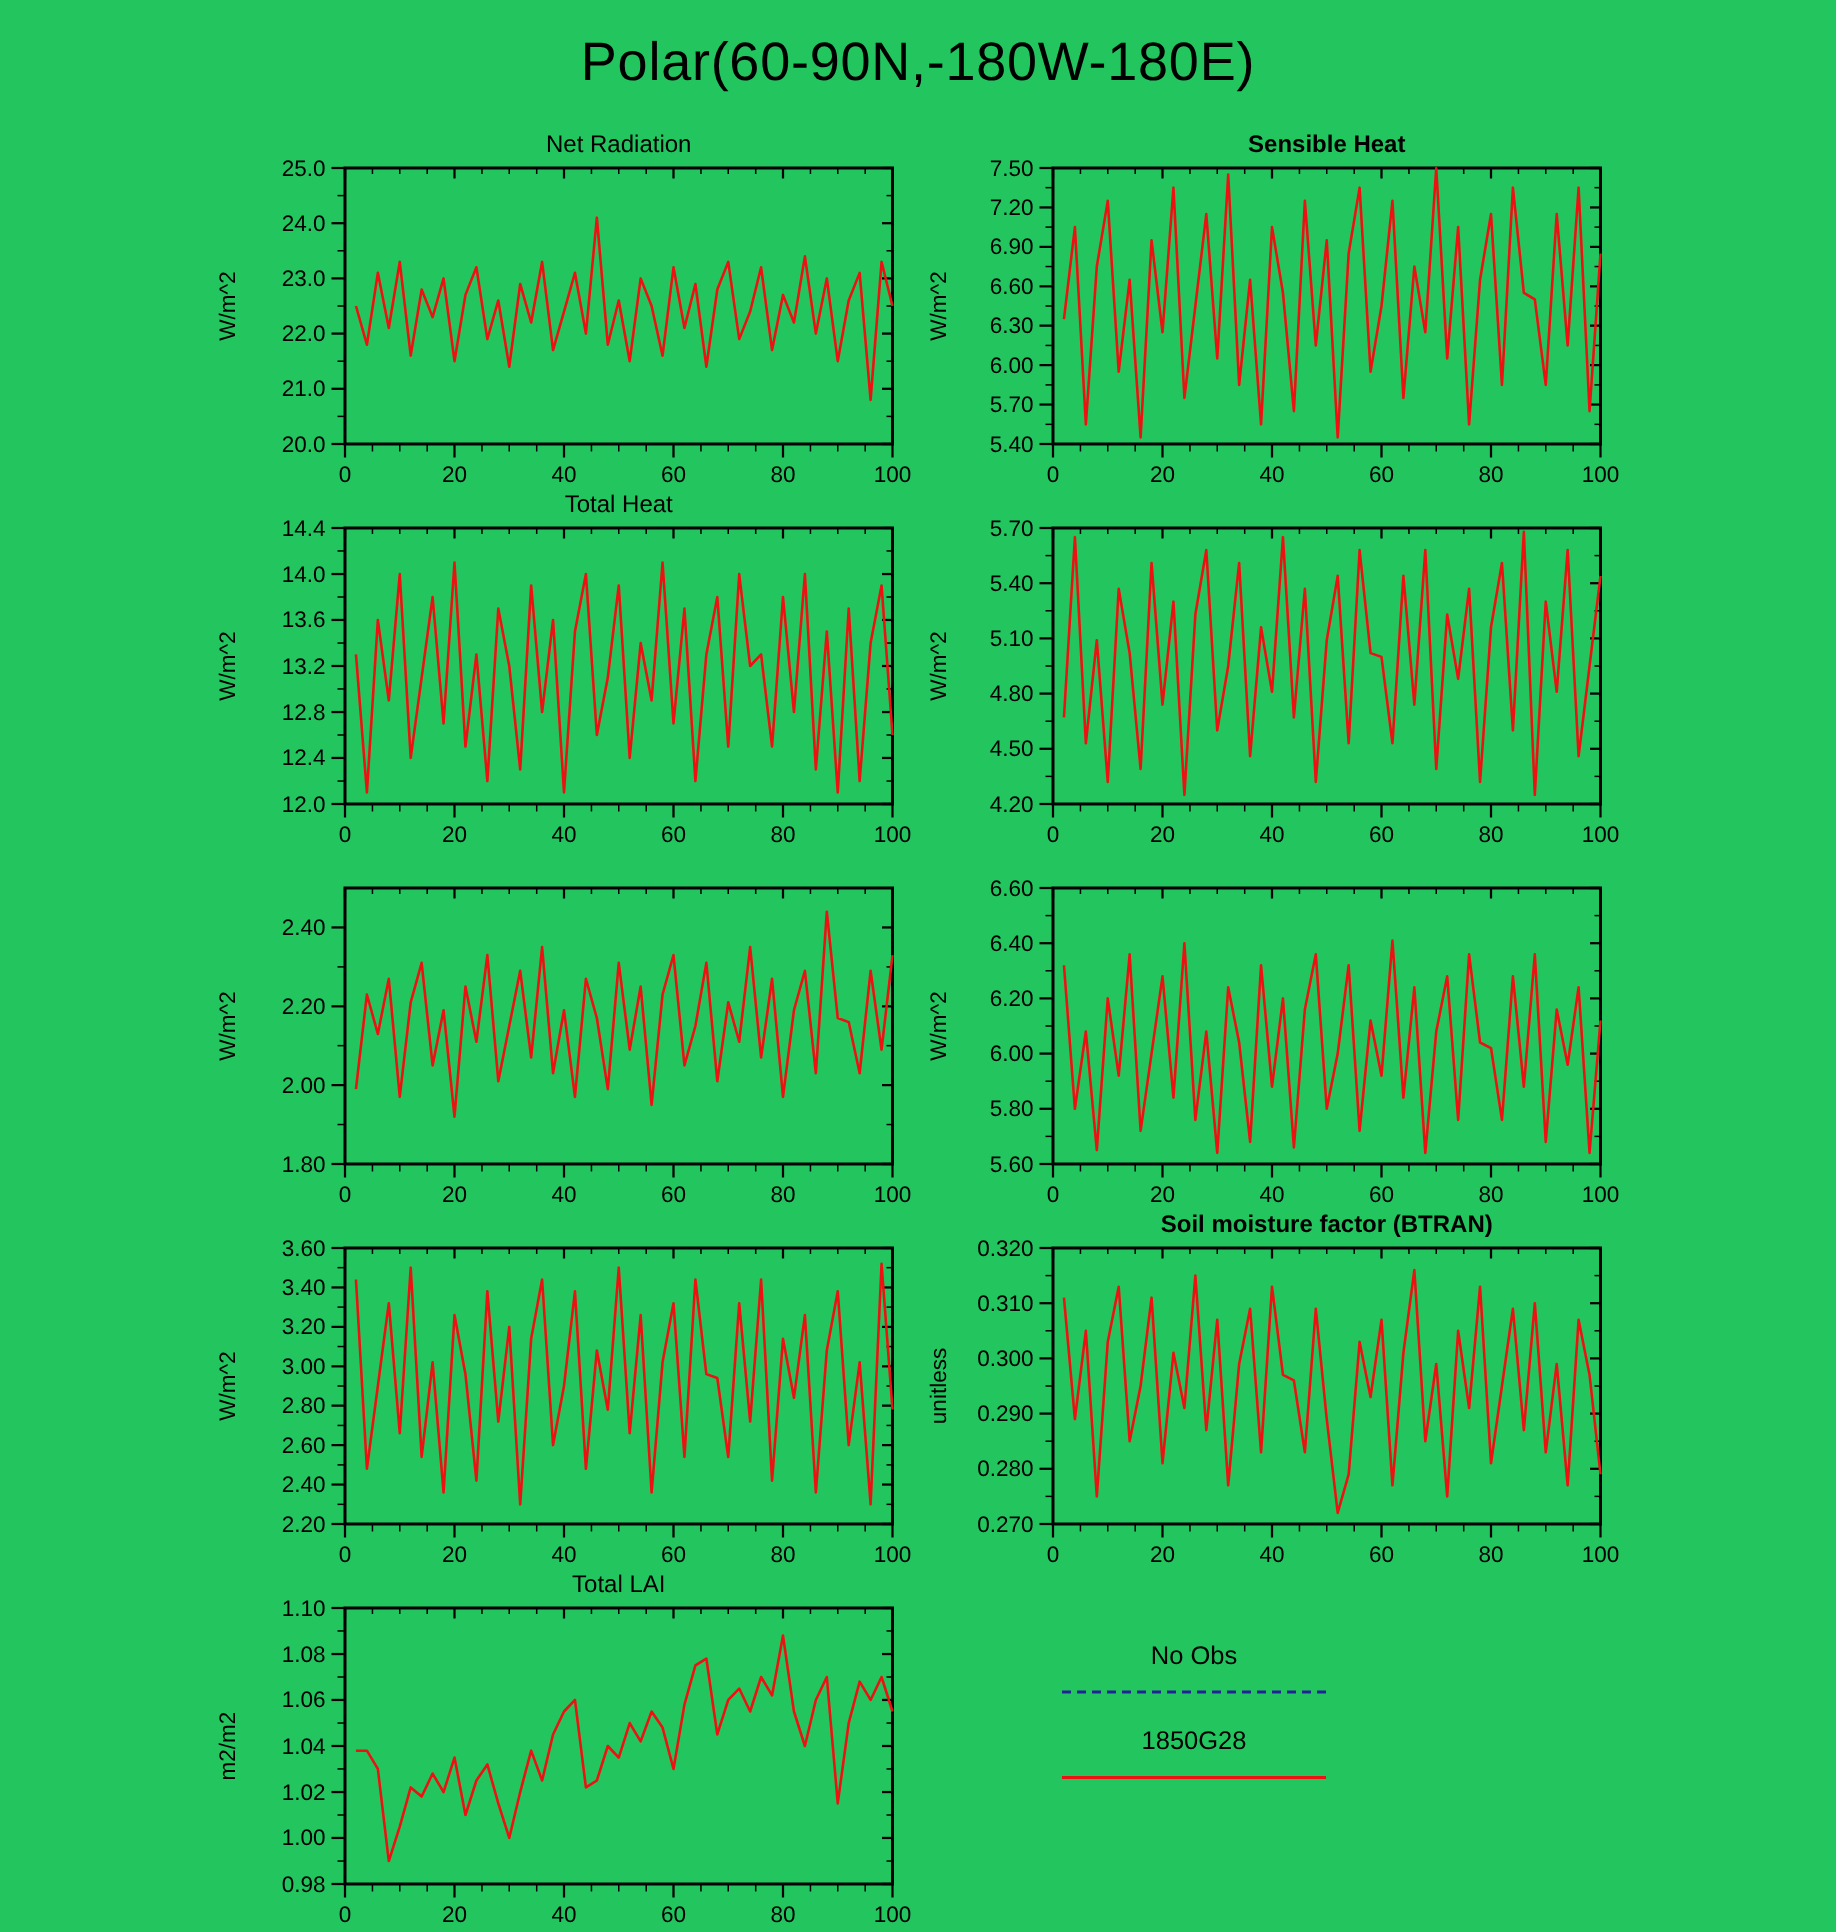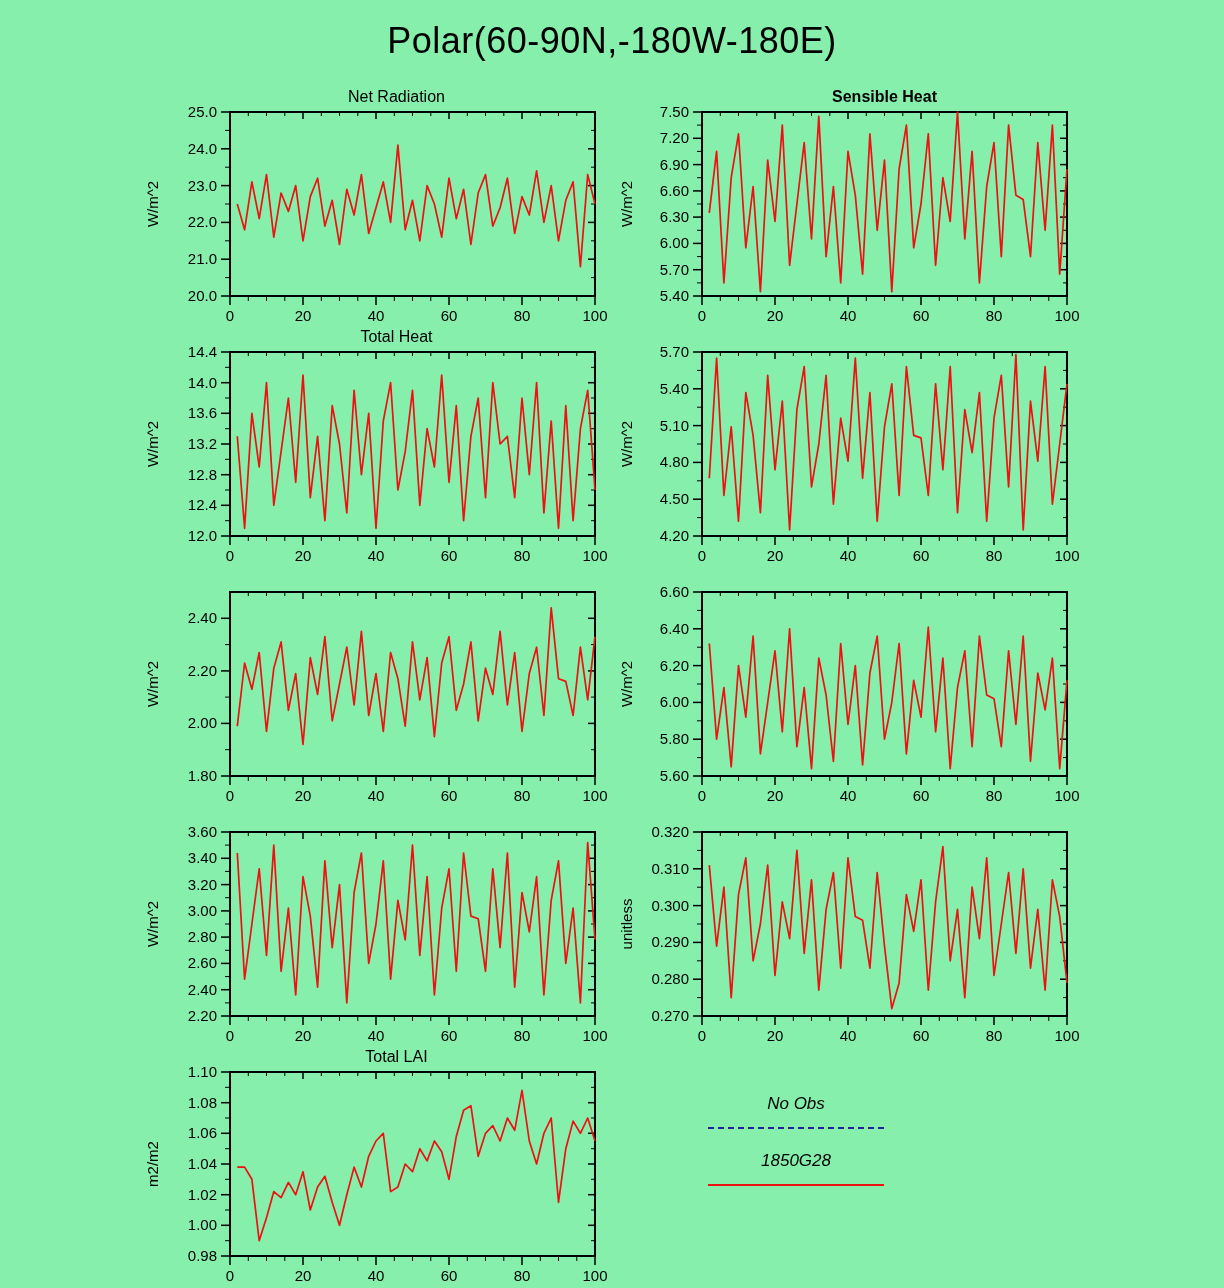--- a/index.html
+++ b/index.html
@@ -1,32 +1,32 @@
 <!DOCTYPE html>
 <html><head>
 <meta charset="utf-8">
 <style>
   html,body{margin:0;padding:0;background:#fff;}
   body{font-family:"Liberation Sans","DejaVu Sans",sans-serif;color:#000;}
-  .page{width:1224px;height:1288px;position:relative;background:#86efac;overflow:hidden;}
+  .page{width:1224px;height:1288px;position:relative;background:#22c55e;overflow:hidden;}
   .main-title{margin:0;padding-top:20px;height:84px;box-sizing:border-box;text-align:center;
               font-size:36px;font-weight:400;letter-spacing:0.5px;}
   .grid{display:grid;grid-template-columns:612px 612px;grid-auto-rows:240px;}
   .cell{position:relative;}
   .chart-title{position:absolute;top:4px;font-size:16px;text-align:center;white-space:nowrap;}
-  .col-left  .chart-title{left:214px;width:365px;}
+  .col-left  .chart-title{left:230px;width:365px;}
   .col-right .chart-title{left:90px;width:365px;font-weight:bold;}
   .ylabel{position:absolute;top:120px;font-size:15px;white-space:nowrap;
           transform:translate(-50%,-50%) rotate(-90deg);}
   .col-left  .ylabel{left:152px;}
   .col-right .ylabel{left:14px;}
   svg.plot{position:absolute;left:0;top:0;width:612px;height:240px;display:block;}
   svg text{font-family:"Liberation Sans","DejaVu Sans",sans-serif;fill:#000;}
   
-  .legend-box{position:absolute;left:96px;top:50px;width:176px;text-align:center;font-style:italic;}
+  .legend-box{position:absolute;left:96px;top:50px;width:176px;text-align:center;}
   .legend-label{font-size:17px;margin-bottom:13px;}
   .legend-line{height:0;border-top:2px dashed #22229a;margin-bottom:22px;}
   .legend-line.solid{border-top-style:solid;}
 </style>
 </head>
 <body>
 
 <div class="page">
   <h1 class="main-title">Polar(60-90N,-180W-180E)</h1>
 
@@ -712,20 +712,21 @@
           <line x1="90" y1="156.8" x2="85" y2="156.8" stroke="#000" stroke-width="1"></line>
           <line x1="455" y1="156.8" x2="451" y2="156.8" stroke="#000" stroke-width="1"></line>
           <line x1="90" y1="120.0" x2="85" y2="120.0" stroke="#000" stroke-width="1"></line>
           <line x1="455" y1="120.0" x2="451" y2="120.0" stroke="#000" stroke-width="1"></line>
           <line x1="90" y1="83.2" x2="85" y2="83.2" stroke="#000" stroke-width="1"></line>
           <line x1="455" y1="83.2" x2="451" y2="83.2" stroke="#000" stroke-width="1"></line>
           <line x1="90" y1="46.4" x2="85" y2="46.4" stroke="#000" stroke-width="1"></line>
           <line x1="455" y1="46.4" x2="451" y2="46.4" stroke="#000" stroke-width="1"></line>
           <polyline points="97.3,61.1 104.6,142.1 111.9,83.2 119.2,193.6 126.5,90.6 133.8,53.8 141.1,156.8 148.4,120.0 155.7,61.1 163.0,171.5 170.3,97.9 177.6,134.7 184.9,46.4 192.2,149.4 199.5,75.8 206.8,186.2 214.1,105.3 221.4,68.5 228.7,164.2 236.0,53.8 243.3,112.6 250.6,116.3 257.9,164.2 265.2,68.5 272.5,142.1 279.8,204.6 287.1,178.9 294.4,90.6 301.7,127.4 309.0,75.8 316.3,186.2 323.6,97.9 330.9,42.7 338.2,156.8 345.5,105.3 352.8,193.6 360.1,83.2 367.4,134.7 374.7,53.8 382.0,171.5 389.3,120.0 396.6,68.5 403.9,149.4 411.2,64.8 418.5,164.2 425.8,105.3 433.1,186.2 440.4,75.8 447.7,112.6 455.0,178.9" fill="none" stroke="#ee1111" stroke-width="1.7" stroke-linejoin="round"></polyline>
         </svg>
+      <div class="chart-title">Soil moisture factor (BTRAN)</div>
       <div class="ylabel">unitless</div>
     </div>
 
     <div class="cell col-left">
       <svg class="plot" viewBox="0 0 612 240">
           <rect x="230" y="28" width="365" height="184" fill="none" stroke="#000" stroke-width="2"></rect>
           <line x1="230.0" y1="212" x2="230.0" y2="221" stroke="#000" stroke-width="1.5"></line>
           <line x1="230.0" y1="28" x2="230.0" y2="35" stroke="#000" stroke-width="1.5"></line>
           <text x="230.0" y="237" text-anchor="middle" font-size="15">0</text>
           <line x1="303.0" y1="212" x2="303.0" y2="221" stroke="#000" stroke-width="1.5"></line>

